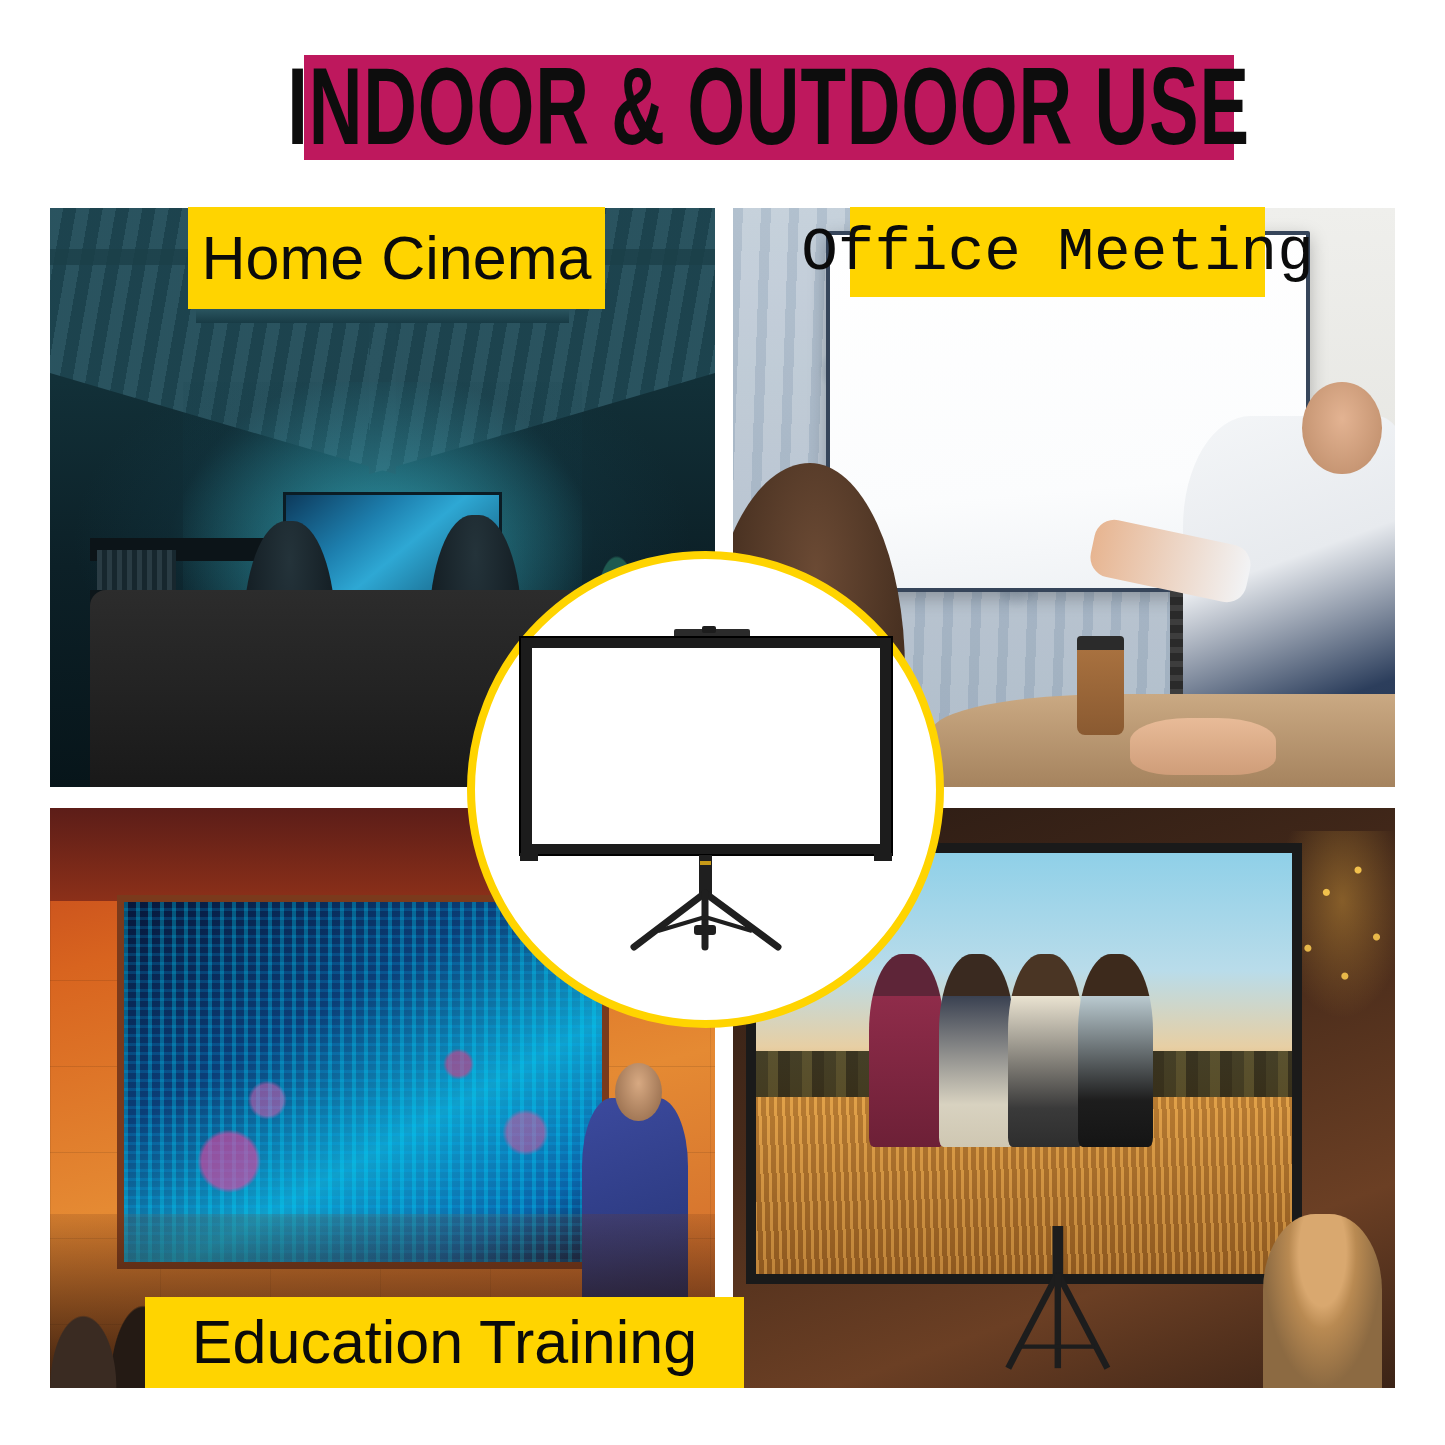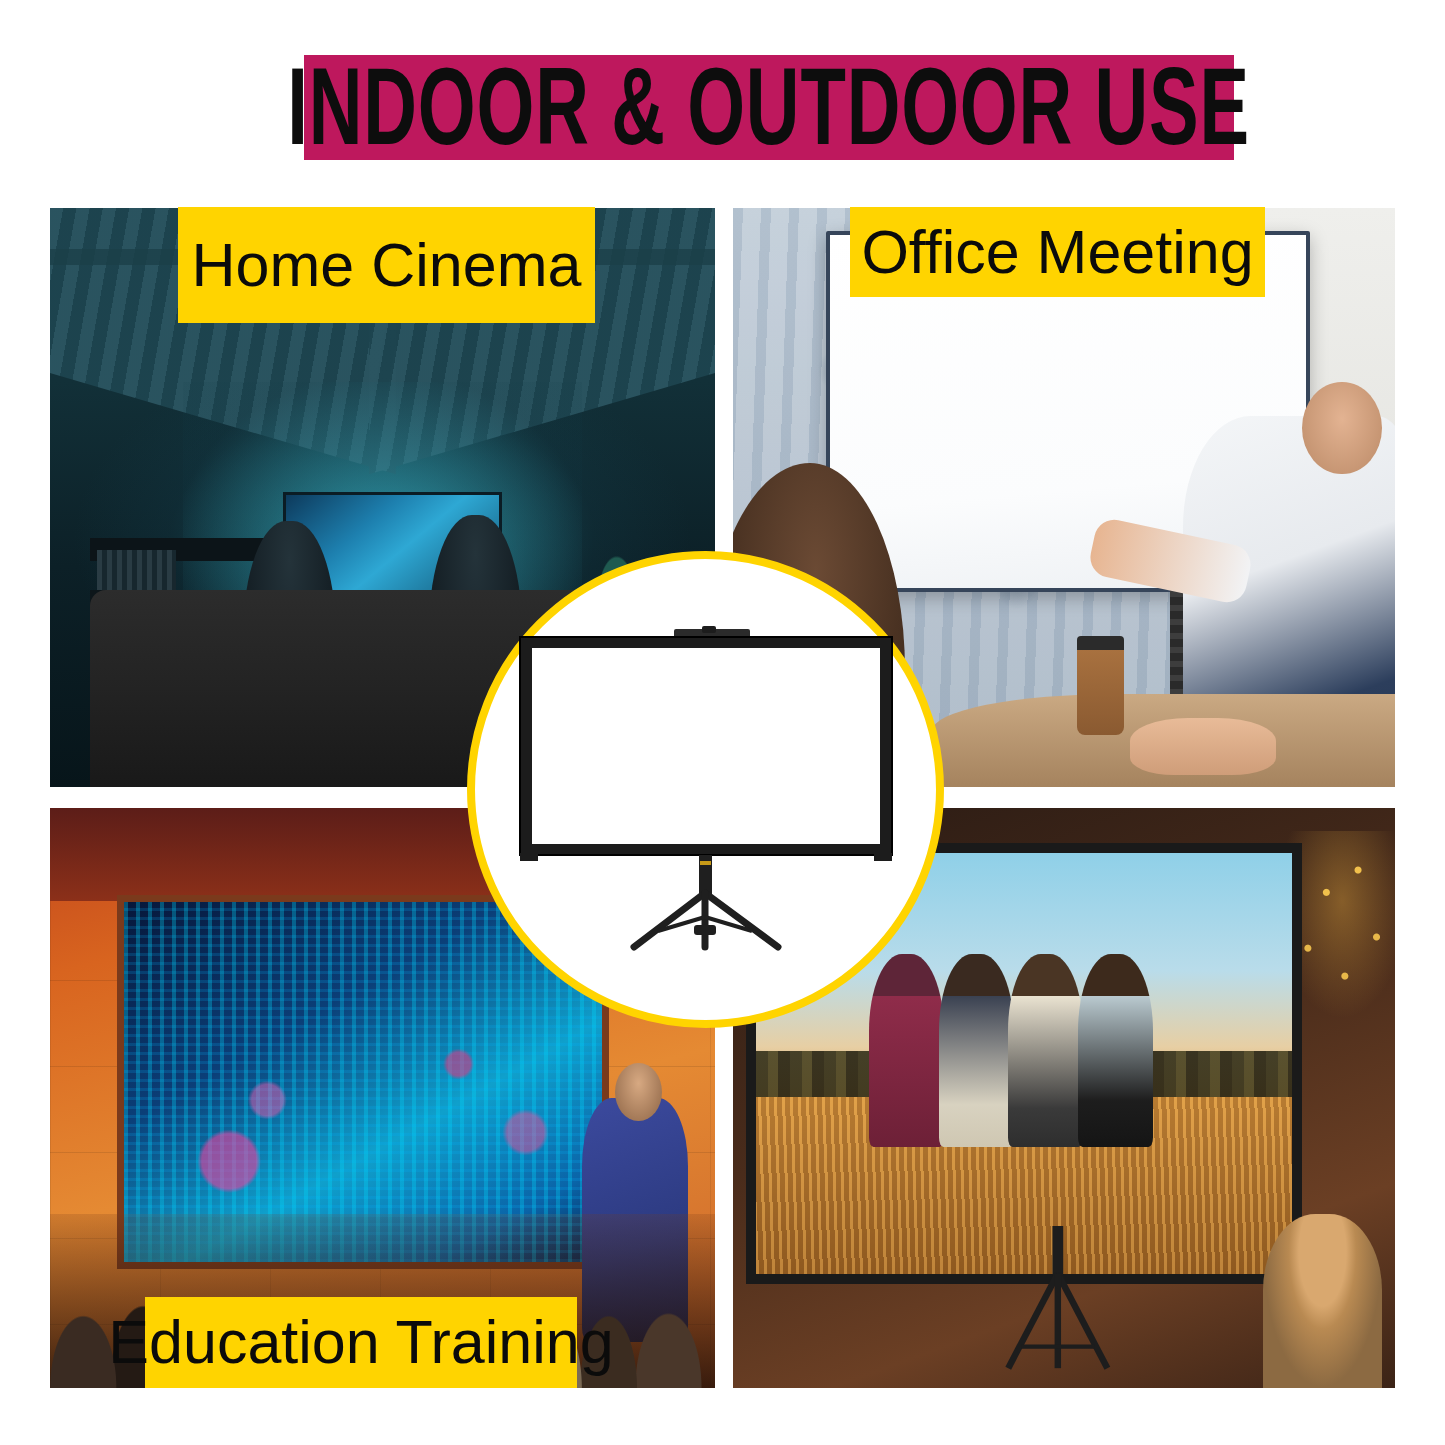--- a/index.html
+++ b/index.html
@@ -70,23 +70,23 @@
     justify-content: center;
     z-index: 30;
   }
   .badge span {
     font-size: 61px;
     font-weight: 400;
     color: #0b0b0b;
     line-height: 1;
     white-space: nowrap;
   }
-  .badge-home   { left: 178px;  top: 207px;  width: 417px; height: 116px; justify-content: center; }
-  .badge-office { left: 850px;  top: 207px;  width: 415px; height: 90px; }
-  .badge-edu    { left: 145px;  top: 1297px; width: 432px; height: 91px; }
+  .badge-home   { left: 188px;  top: 207px;  width: 417px; height: 102px; justify-content: center; }
+  .badge-office { left: 850px;  top: 207px;  width: 415px; height: 90px; font-family: Liberation Mono, monospace; }
+  .badge-edu    { left: 145px;  top: 1297px; width: 599px; height: 91px; }
   .badge-camp   { left: 852px;  top: 1297px; width: 413px; height: 91px; }
 
   
   .product-circle {
     position: absolute;
     left: 467px;
     top: 551px;
     width: 477px;
     height: 477px;
     border-radius: 50%;

